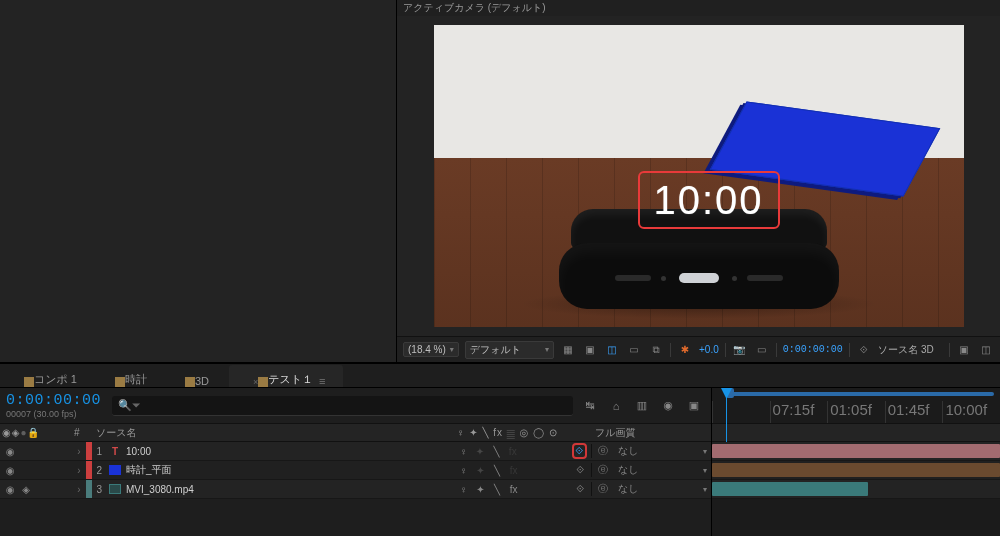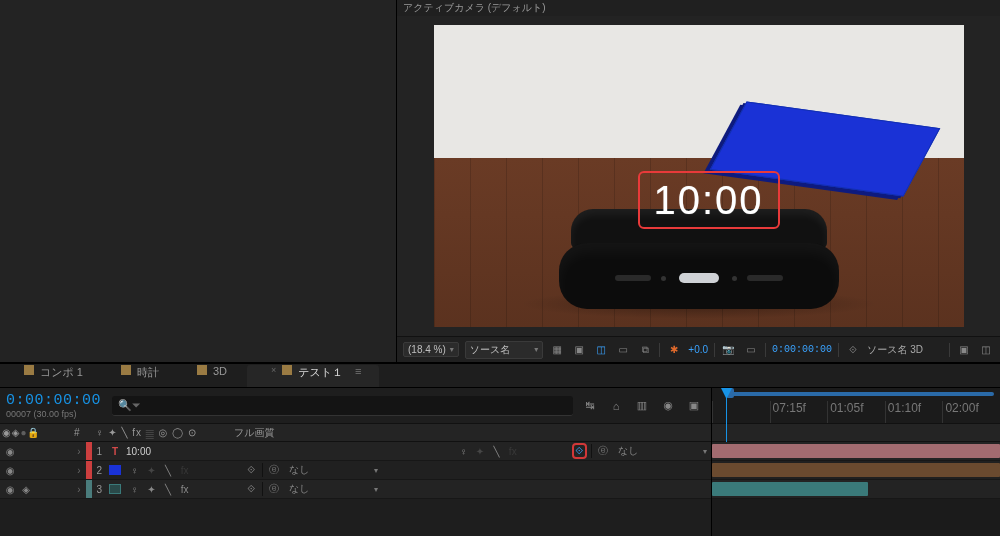--- a/index.html
+++ b/index.html
@@ -38,21 +38,21 @@
   .preview-controls { height:26px; background:#202020; display:flex; align-items:center; gap:6px; padding:0 6px; border-top:1px solid #111; font-size:10px; color:#aaa; }
   .pc-drop { background:#2b2b2b; border:1px solid #3a3a3a; border-radius:2px; padding:1px 4px; display:inline-flex; align-items:center; gap:4px; color:#bfbfbf;}
   .pc-ico { width:16px; height:16px; display:inline-flex; align-items:center; justify-content:center; color:#888; }
   .pc-ico.active { color:#3aa3ff; }
   .pc-sep { width:1px; height:14px; background:#3a3a3a; }
   .caret { font-size:8px; color:#777; }
 
   
   .timeline { flex:1; display:flex; flex-direction:column; background:#1e1e1e; border-top:2px solid #000; }
   .tabs { height:24px; background:#1e1e1e; display:flex; align-items:flex-end; gap:2px; padding:0 6px; border-bottom:1px solid #000;}
-  .tab { height:22px; display:flex; align-items:flex-start; gap:6px; padding:0 18px; color:#999; font-size:11px; border-top-left-radius:3px; border-top-right-radius:3px; }
+  .tab { height:22px; display:flex; align-items:flex-end; gap:0; padding:0 18px; color:#999; font-size:11px; border-top-left-radius:3px; border-top-right-radius:3px; }
   .tab .swatch { width:10px; height:10px; background:#9a7b43; }
   .tab.active { background:#262626; color:#ddd; }
   .tab .x { color:#666; margin-left:6px; font-size:9px;}
   .tab .burger { color:#777; margin-left:6px;}
 
   .tl-body { flex:1; display:flex; }
   .tl-left { flex:0 0 712px; display:flex; flex-direction:column; border-right:1px solid #000; }
   .tl-right { flex:1; display:flex; flex-direction:column; background:#1b1b1b; }
 
   .tl-head-row { height:36px; display:flex; align-items:center; background:#1e1e1e; border-bottom:1px solid #111;}
@@ -82,21 +82,21 @@
   .sw { width:14px; height:14px; display:inline-flex; align-items:center; justify-content:center; font-size:10px;}
   .sw.red { border:2px solid #d23838; border-radius:4px; color:#3aa3ff; width:16px; height:16px;}
   .cell-parent { width:120px; display:flex; align-items:center; gap:6px; color:#888; border-left:1px solid #111; padding-left:6px;}
   .link-ico { color:#777; }
   .parent-drop { flex:1; display:flex; align-items:center; justify-content:space-between; padding:0 4px;}
 
   
   .ruler { height:36px; position:relative; border-bottom:1px solid #111; background:#1b1b1b;}
   .ruler-bar { position:absolute; top:4px; left:14px; right:6px; height:4px; background:#2a6aa8; border-radius:2px;}
   .ruler-handle{ position:absolute; top:0; left:14px; width:8px; height:10px; background:#2a6aa8; border-radius:2px;}
-  .ruler-ticks { position:absolute; bottom:0; left:0; right:0; height:22px; display:flex; color:#777; font-size:12px;}
+  .ruler-ticks { position:absolute; bottom:0; left:0; right:0; height:22px; display:flex; color:#777; font-size:15px;}
   .tick { flex:1; border-left:1px solid #333; padding-left:2px; position:relative;}
   .tick.hidden-label{ color:transparent;}
   .playhead { position:absolute; top:0; bottom:-76px; left:14px; width:1px; background:#1793e6; }
   .playhead::before{ content:""; position:absolute; top:0; left:-5px; width:11px; height:11px; background:#1793e6; clip-path:polygon(0 0,100% 0,50% 100%); }
 
   .ruler-subhead { height:18px; background:#242424; border-bottom:1px solid #111;}
   .track { height:19px; position:relative; border-bottom:1px solid #171717; background:#232323;}
   .track.r2 { background:#202020;}
   .clip { position:absolute; top:2px; bottom:2px; border-radius:1px;}
   .clip.pink { left:0; right:0; background:#a36b70;}
@@ -133,21 +133,21 @@
           </div>
         </div>
       </div>
 
       <div class="preview-controls">
         <div class="pc-drop">
           <span>(18.4 %)</span>
           <span class="caret">▾</span>
         </div>
         <div class="pc-drop">
-          <span>ソース名</span>
+          <span>デフォルト</span>
           <span class="caret" style="margin-left:20px">▾</span>
         </div>
         <span class="pc-ico">▦</span>
         <span class="pc-ico">▣</span>
         <span class="pc-ico active">◫</span>
         <span class="pc-ico">▭</span>
         <span class="pc-ico">⧉</span>
         <span class="pc-sep"></span>
         <span class="pc-ico" style="color:#e06a2c">✱</span>
         <span style="color:#3aa3ff">+0.0</span>
@@ -211,20 +211,21 @@
         </div>
 
         <div class="col-head">
           <div class="c" style="width:70px; display:flex; gap:1px; padding-left:2px">
             <span>◉</span>
               <span>◈</span>
               <span style="opacity:.5">●</span>
               <span>🔒</span>
           </div>
           <div class="c" style="width:22px">#</div>
+          <div class="c" style="flex:1">ソース名</div>
           <div class="c" style="width:138px; letter-spacing:1px">♀ ✦ ╲ fx 𝄛 ◎ ◯ ⊙</div>
           <div class="c" style="width:120px">フル画質</div>
         </div>
 
         <div class="rows" id="layer-rows">
             <div class="row">
               <div class="cell-toggles">
                 <span class="tg">◉</span>
                 <span class="tg"></span>
                 <span class="tg"></span>
@@ -261,20 +262,21 @@
                 <span class="tg"></span>
                 <span class="tg"></span>
                 <span class="tg"></span>
               </div>
               <div class="cell-expand">›</div>
               <div class="cell-color" style="background:#cc3f3f"></div>
               <div class="cell-idx">2</div>
               <div class="cell-ico">
                 <span style="display:inline-block;width:12px;height:10px;background:#1a32d6"></span>
               </div>
+              <div class="cell-name">時計_平面</div>
               <div class="cell-switches">
                 <span class="sw">♀</span>
                 <span class="sw" style="opacity:.35">✦</span>
                 <span class="sw">╲</span>
                 <span class="sw" style="opacity:.2">fx</span>
                 <span class="sw" style="opacity:.2"></span>
                 <span class="sw" style="opacity:.2"></span>
                 <span class="sw" style="opacity:.2"></span>
                 <span class="sw">⟐</span>
               </div>
@@ -292,20 +294,21 @@
                 <span class="tg">◈</span>
                 <span class="tg"></span>
                 <span class="tg"></span>
               </div>
               <div class="cell-expand">›</div>
               <div class="cell-color" style="background:#4a7c7c"></div>
               <div class="cell-idx">3</div>
               <div class="cell-ico">
                 <span style="display:inline-block;width:12px;height:10px;background:#2a4a4a;border:1px solid #3a7a7a"></span>
               </div>
+              <div class="cell-name">MVI_3080.mp4</div>
               <div class="cell-switches">
                 <span class="sw">♀</span>
                 <span class="sw">✦</span>
                 <span class="sw">╲</span>
                 <span class="sw">fx</span>
                 <span class="sw" style="opacity:.2"></span>
                 <span class="sw" style="opacity:.2"></span>
                 <span class="sw" style="opacity:.2"></span>
                 <span class="sw">⟐</span>
               </div>
@@ -321,22 +324,22 @@
       </div>
 
       <div class="tl-right">
         <div class="ruler">
           <div class="ruler-bar"></div>
           <div class="ruler-handle"></div>
           <div class="ruler-ticks" id="ticks">
               <div class="tick hidden-label">;00f</div>
               <div class="tick">07:15f</div>
               <div class="tick">01:05f</div>
-              <div class="tick">01:10f</div>
-              <div class="tick">02:00f</div>
+              <div class="tick">01:45f</div>
+              <div class="tick">10:00f</div>
             </div>
           <div class="playhead"></div>
         </div>
         <div class="ruler-subhead"></div>
         <div class="track">
             <div class="clip pink"></div>
           </div>
         <div class="track r2">
             <div class="clip maroon"></div>
           </div>

